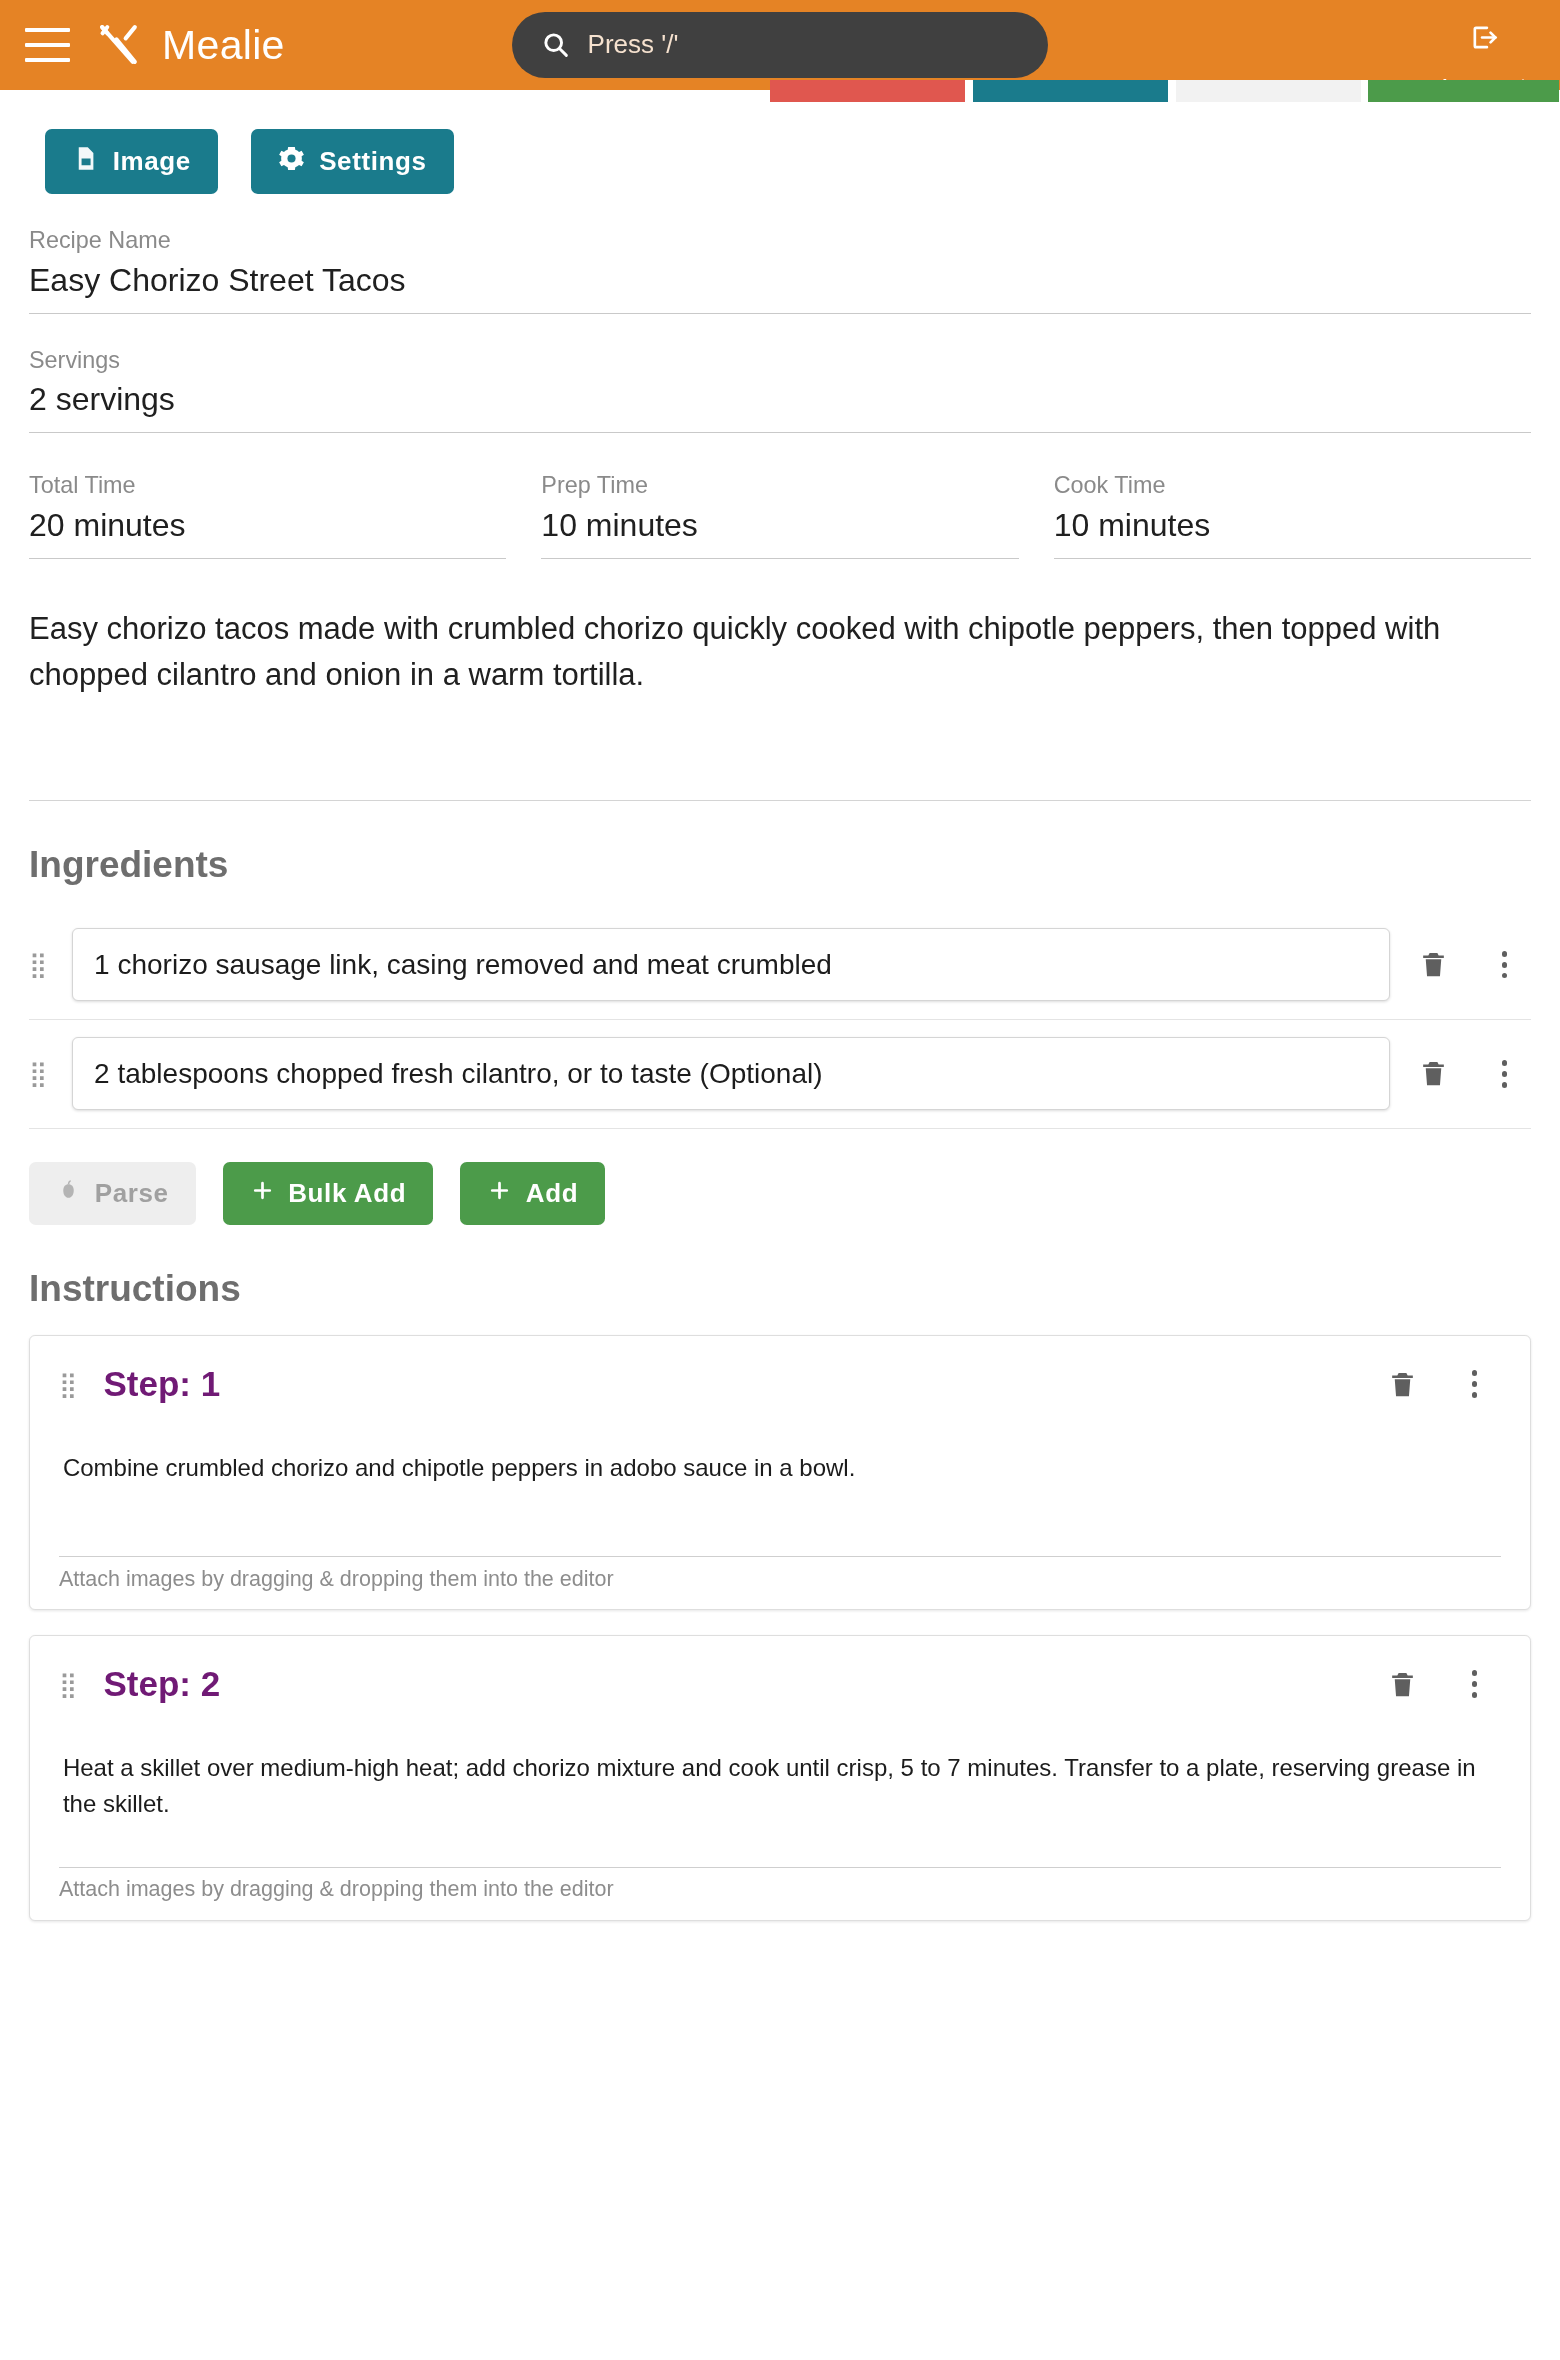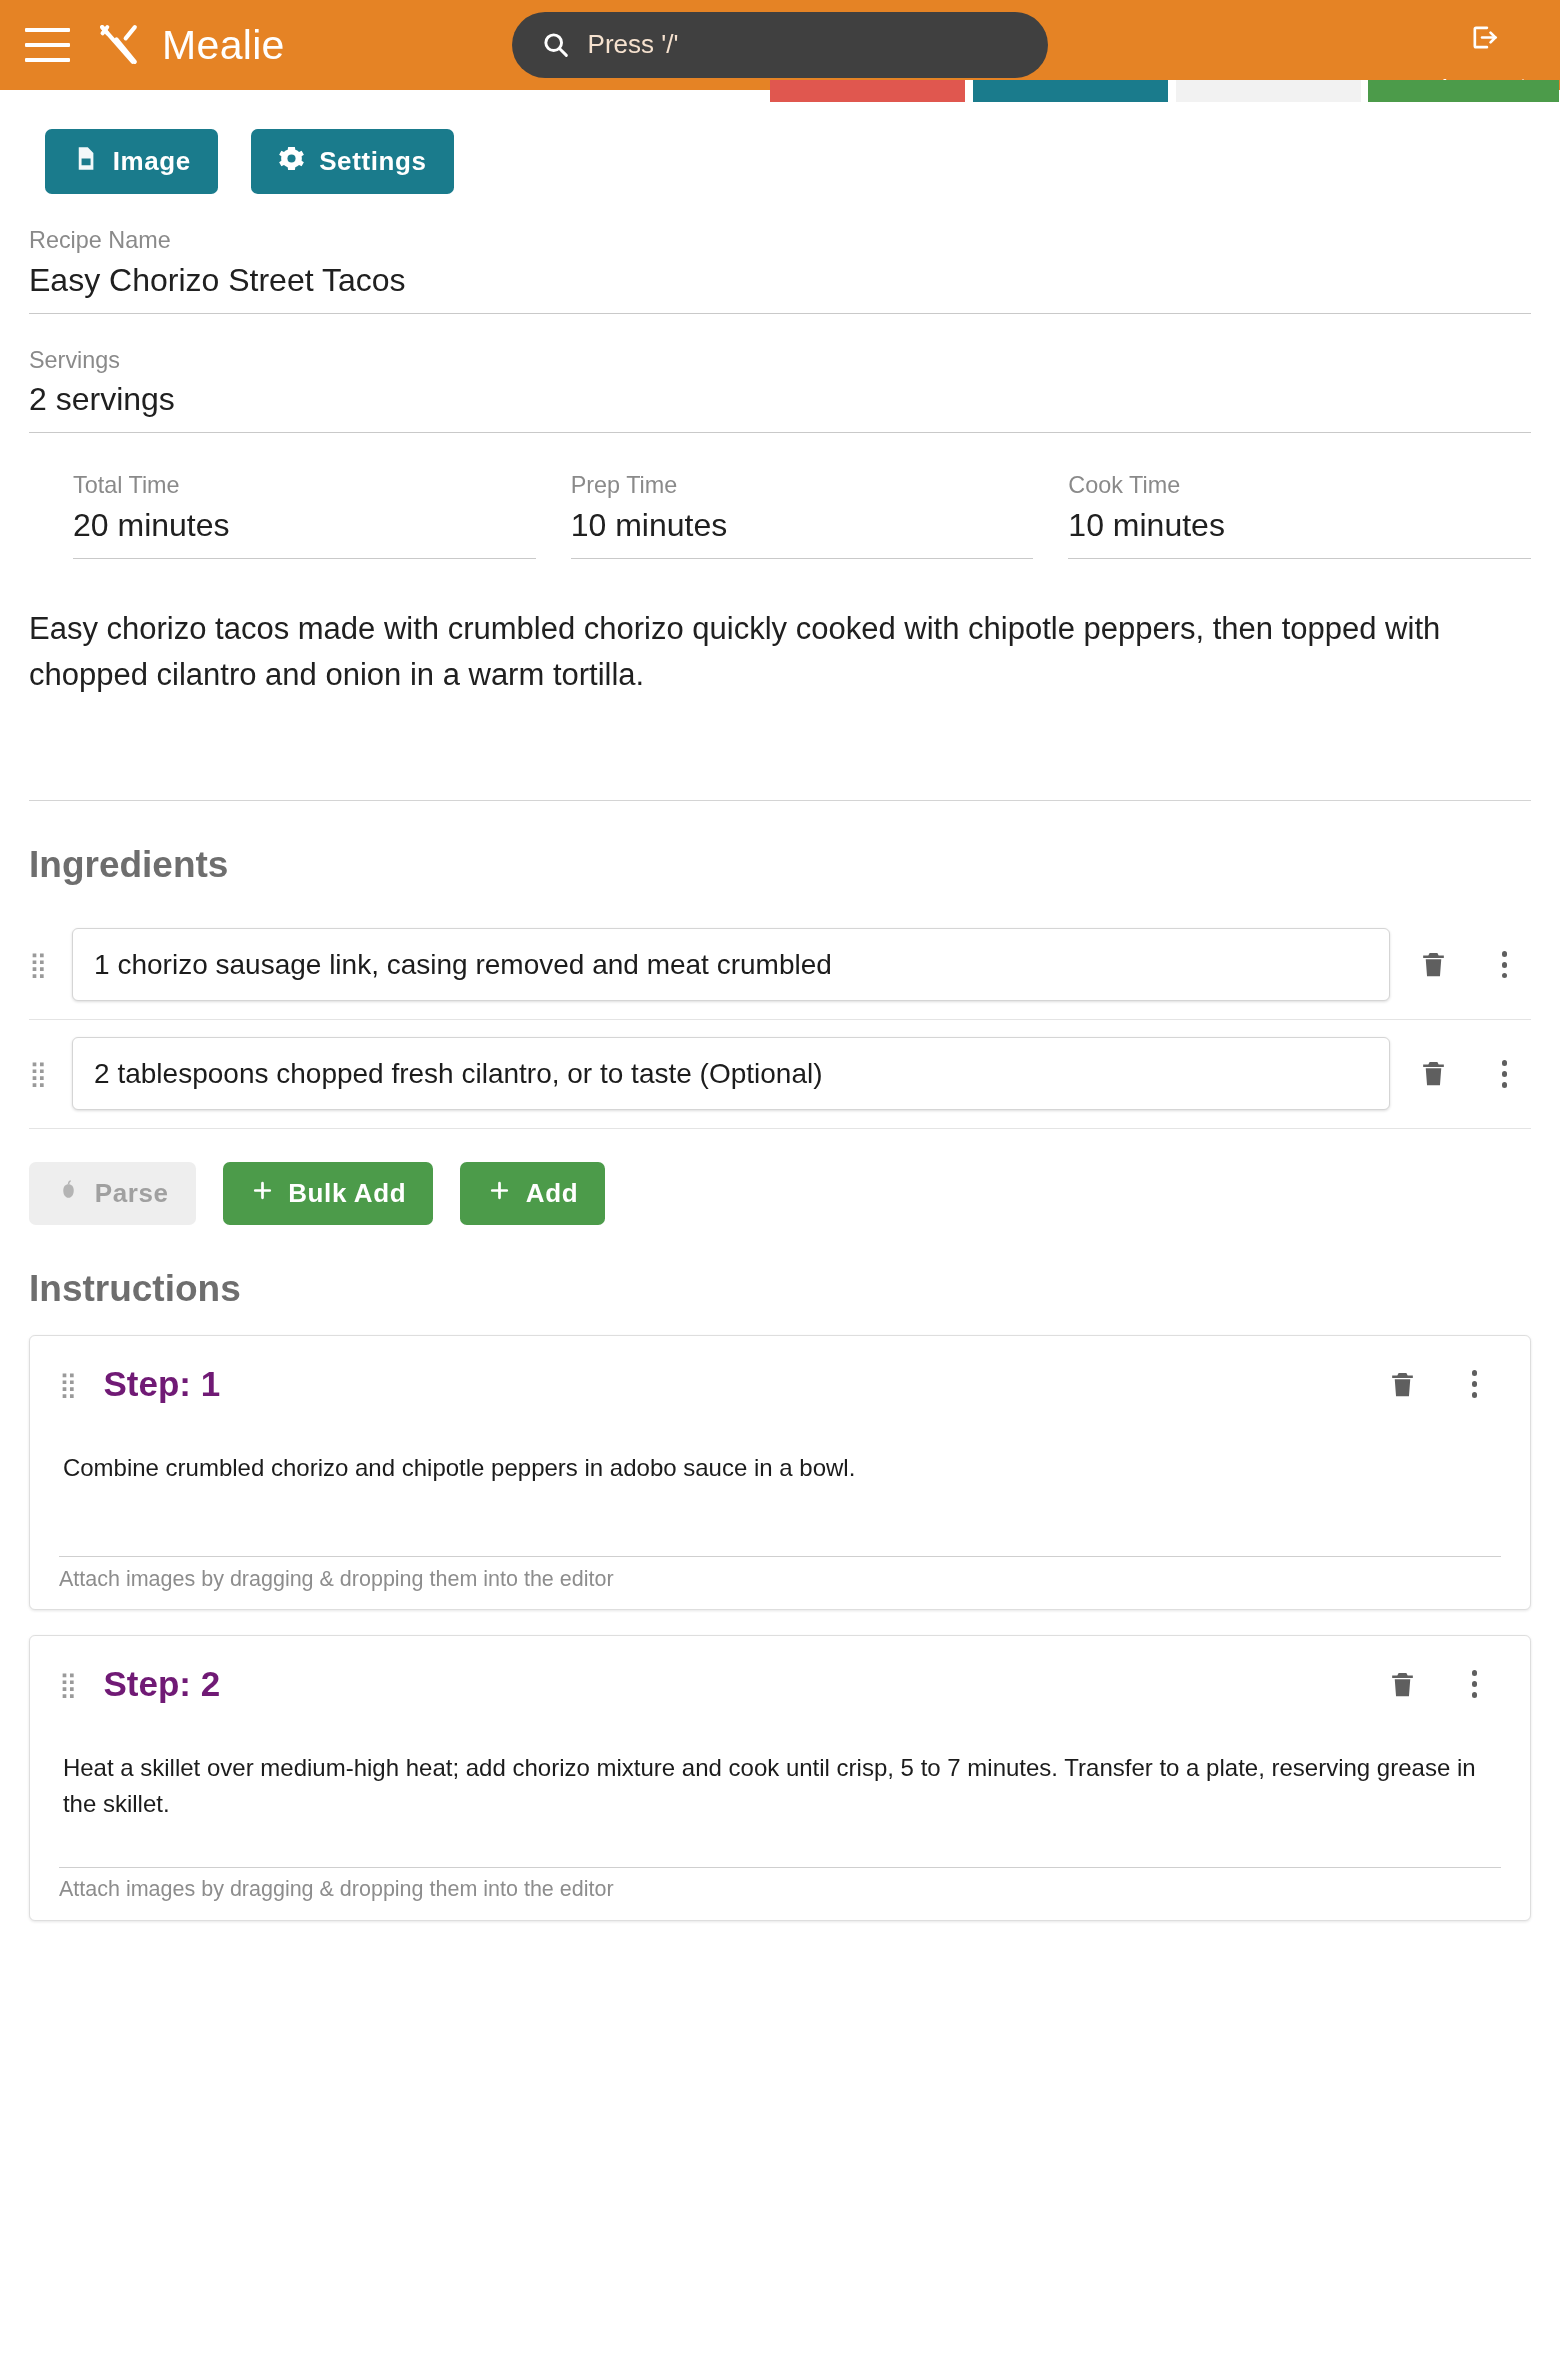--- a/index.html
+++ b/index.html
@@ -133,21 +133,20 @@
   .field-value {
     font-size: 32px;
     color: #202020;
     padding-bottom: 13.7px;
     border-bottom: 1px solid #c9c9c9;
   }
   .field-row {
     display: flex;
     gap: 35px;
     margin-top: 39px;
-    margin-left: 44px;
   }
   .field-row .field { flex: 1; margin-top: 0; }
 
   .desc-block { margin-top: 47px; }
   .desc-text {
     font-size: 31px;
     color: #202020;
     line-height: 1.5;
     padding-bottom: 11.7px;
     min-height: 195px;

